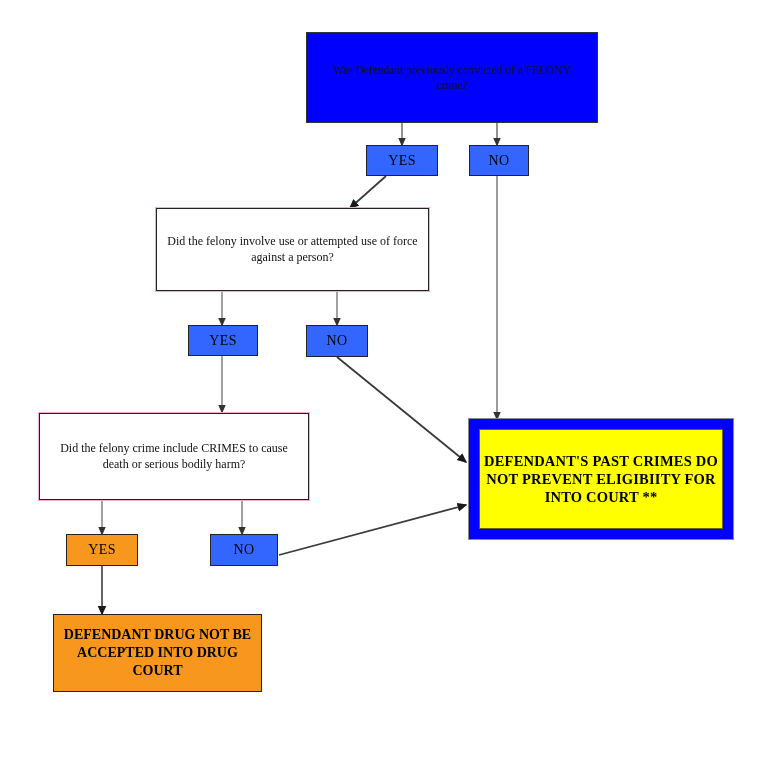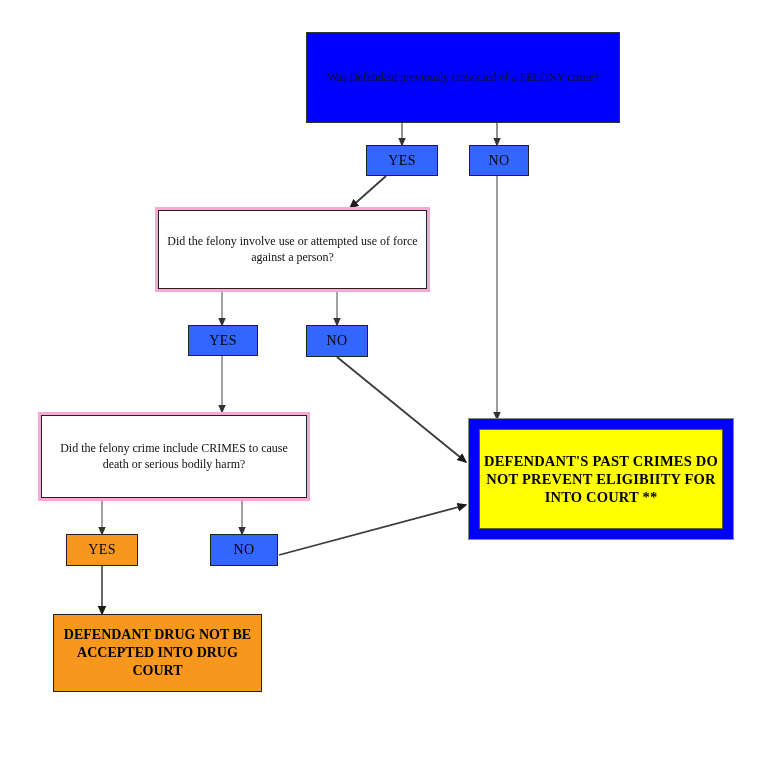--- a/index.html
+++ b/index.html
@@ -38,21 +38,21 @@
     text-align: center;
     line-height: 1.25;
     font-size: 11.5px;
     color: #111111;
   }
   .q-solid .txt { padding: 0 12px; }
 
   
   .q-framed {
     background: #0000ff;
-    border: 3px solid #f9a8d4;
+    border: 1px solid #f9a8d4;
     padding: 0;
   }
   .q-framed .inner {
     background: #ffffff;
     border: 1.2px solid #222222;
     width: 100%;
     height: 100%;
     box-sizing: border-box;
     display: flex;
     align-items: center;
@@ -170,21 +170,21 @@
 
     <line x1="102" y1="501" x2="102" y2="534" stroke="#8a8a8a" stroke-width="1.6" marker-end="url(#arrowGray)"></line>
 
     <line x1="242" y1="501" x2="242" y2="534" stroke="#8a8a8a" stroke-width="1.6" marker-end="url(#arrowGray)"></line>
 
     <line x1="102" y1="566" x2="102" y2="614" stroke="#555555" stroke-width="1.8" marker-end="url(#arrowDark)"></line>
 
     <line x1="279" y1="555" x2="466" y2="505" stroke="#3a3a3a" stroke-width="1.8" marker-end="url(#arrowDark)"></line>
   </svg>
 
-  <div class="node q-solid" style="left:306px; top:32px; width:314px; height:91px;">
+  <div class="node q-solid" style="left:306px; top:32px; width:292px; height:91px;">
     <span class="txt">Was Defendant previously convicted of a FELONY crime?</span>
   </div>
 
   <div class="node chip chip-blue" style="left:366px; top:145px; width:72px; height:31px;">
     <span>YES</span>
   </div>
 
   <div class="node chip chip-blue" style="left:469px; top:145px; width:60px; height:31px;">
     <span>NO</span>
   </div>

